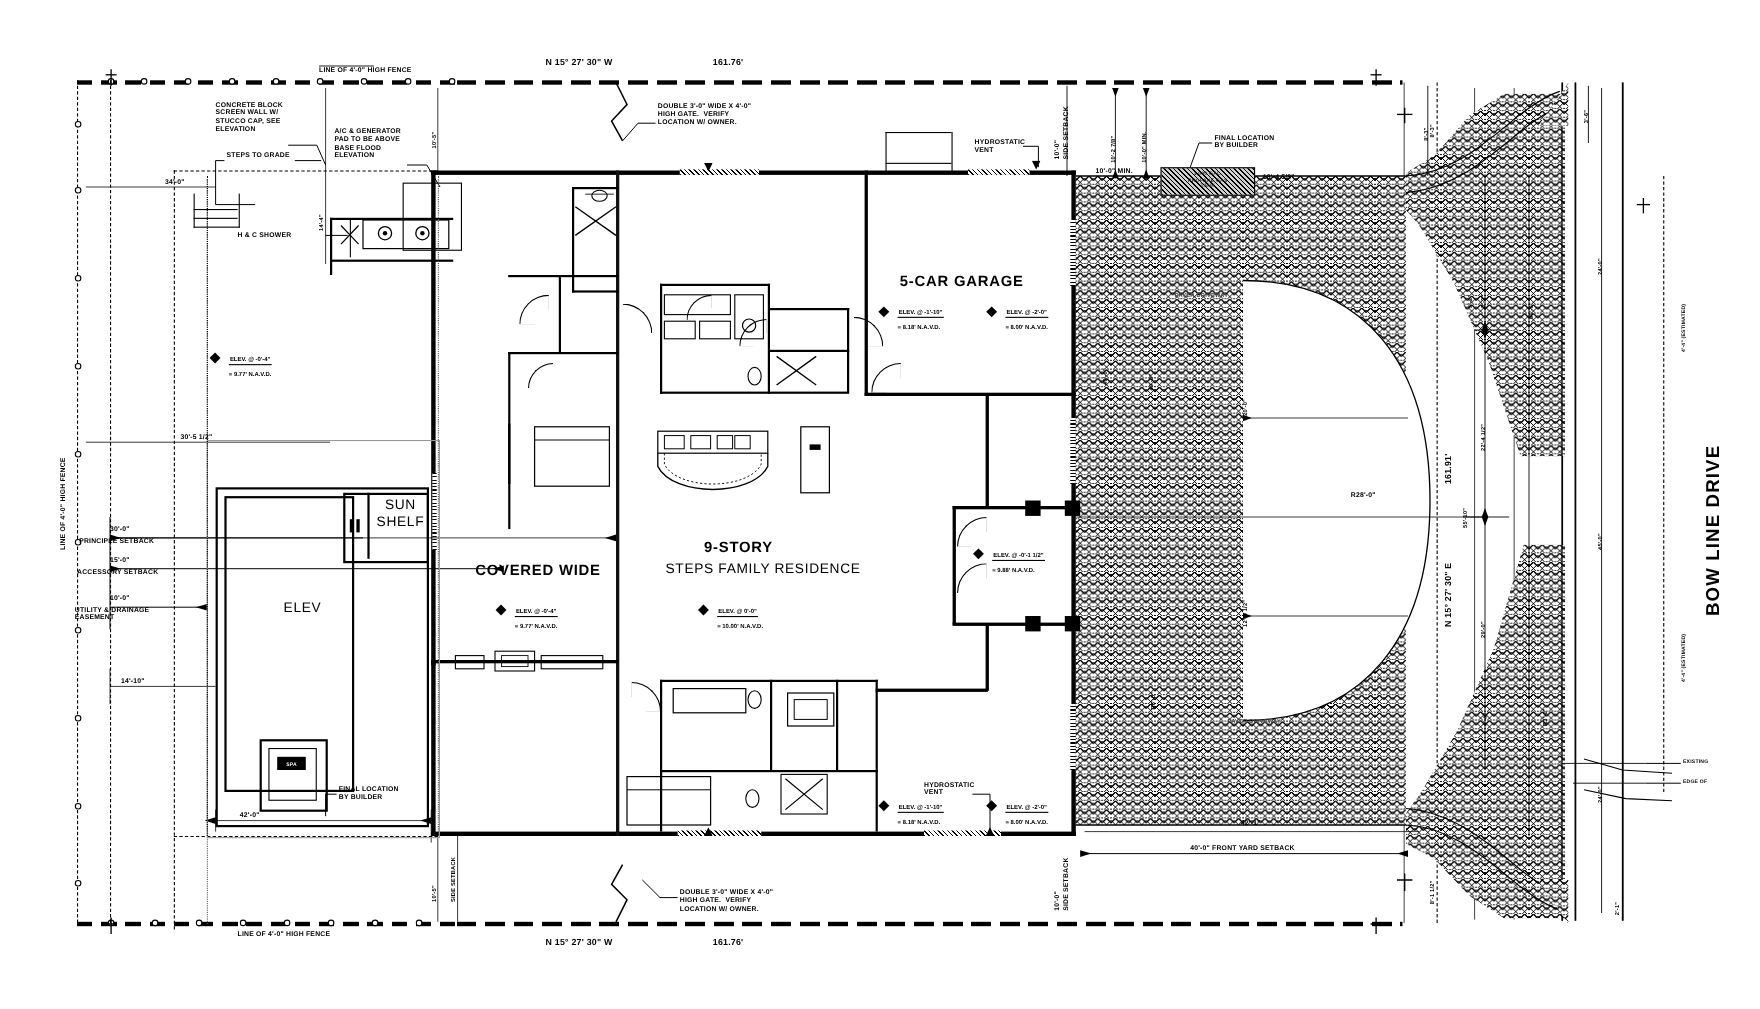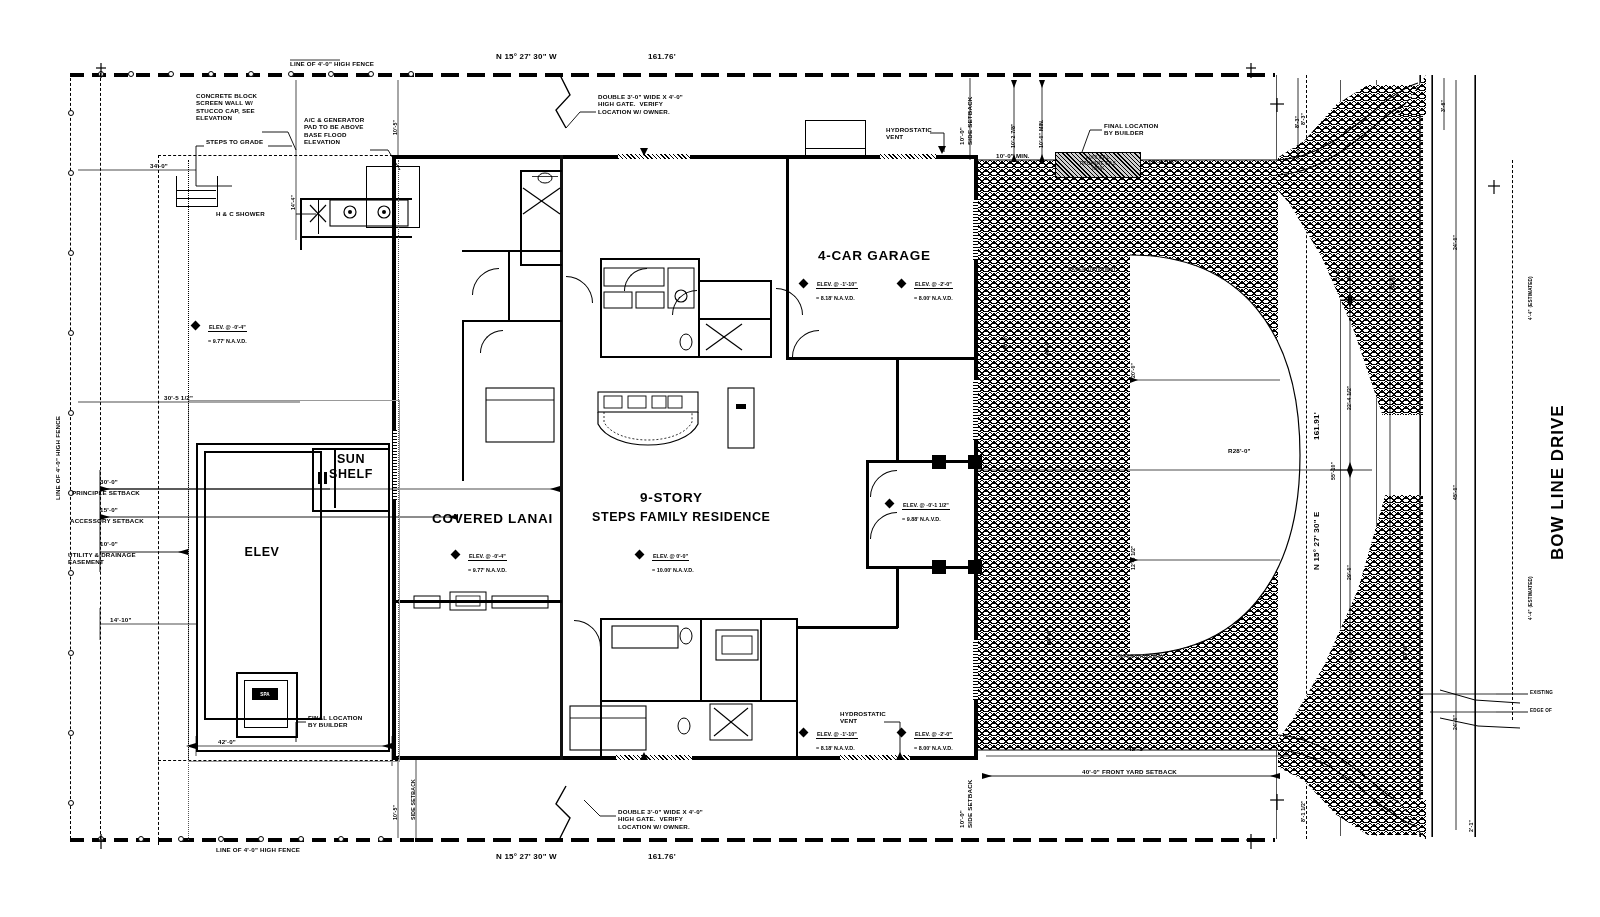--- a/index.html
+++ b/index.html
@@ -16,21 +16,21 @@
   .dash-h{position:absolute;height:0;border-top:1.5px dashed #000;}
   .dash-v{position:absolute;width:0;border-left:1.5px dashed #000;}
   .dot-v{position:absolute;width:0;border-left:1px dotted #555;}
   .dashdot-v{position:absolute;width:0;border-left:1.6px dashed #000;}
   
   .t{position:absolute;font-family:"Liberation Sans",sans-serif;color:#000;white-space:pre;letter-spacing:.2px;}
   .tiny{font-size:5.2px;font-weight:bold;line-height:6.2px;}
   .xtiny{font-size:4.6px;font-weight:bold;line-height:5.6px;}
   .sm{font-size:6.2px;font-weight:bold;line-height:7.4px;}
   .md{font-size:8px;font-weight:bold;line-height:9px;}
-  .lg{font-size:12.5px;font-weight:bold;line-height:14px;letter-spacing:.6px;}
+  .lg{font-size:12.5px;font-weight:normal;line-height:14px;letter-spacing:.6px;padding-left:13px;}
   .xl{font-size:13.5px;font-weight:bold;line-height:15px;letter-spacing:.7px;}
   .rot90{transform:rotate(-90deg);transform-origin:0 0;}
   .rotdim{transform:rotate(-90deg);transform-origin:0 0;font-size:5.2px;font-weight:bold;}
   
   #wm{position:absolute;left:6px;top:432px;font-size:30px;color:#b9b9b9;font-family:"Liberation Sans",sans-serif;
       letter-spacing:.5px;white-space:nowrap;z-index:60;font-weight:400;}
   
   .paver{position:absolute;
     background-color:#ffffff;
     background-image:
@@ -299,24 +299,24 @@
   <div class="solid" style="left:324px;top:472px;width:3px;height:12px;"></div>
   <div class="abs" style="left:236px;top:672px;width:58px;height:62px;border:2px solid #000;"></div>
   <div class="abs" style="left:244px;top:680px;width:42px;height:46px;border:1.5px solid #000;"></div>
   <div class="solid" style="left:252px;top:688px;width:26px;height:12px;"></div>
 
   <div class="t lg roomlabel" style="left:222px;top:545px;width:80px;">ELEV</div>
   <div class="t lg roomlabel" style="left:322px;top:452px;width:58px;line-height:15px;">SUN
 SHELF</div>
   <div class="t xtiny roomlabel" style="left:252px;top:692px;width:26px;color:#fff;">SPA</div>
 
-  <div class="t xl" style="left:818px;top:248px;">4-CAR GARAGE</div>
+  <div class="t xl" style="left:818px;top:248px;">5-CAR GARAGE</div>
   <div class="t xl" style="left:640px;top:490px;">9-STORY</div>
   <div class="t lg" style="left:592px;top:510px;">STEPS FAMILY RESIDENCE</div>
-  <div class="t xl" style="left:432px;top:511px;">COVERED LANAI</div>
+  <div class="t xl" style="left:432px;top:511px;">COVERED WIDE</div>
 
   <div class="elevmk" style="left:800px;top:280px;"></div>
   <div class="elevtxt" style="left:810px;top:275px;">
     <span class="u">ELEV. @ -1'-10"</span><br>
     <span>= 8.18' N.A.V.D.</span>
   </div>
 
   <div class="elevmk" style="left:898px;top:280px;"></div>
   <div class="elevtxt" style="left:908px;top:275px;">
     <span class="u">ELEV. @ -2'-0"</span><br>

